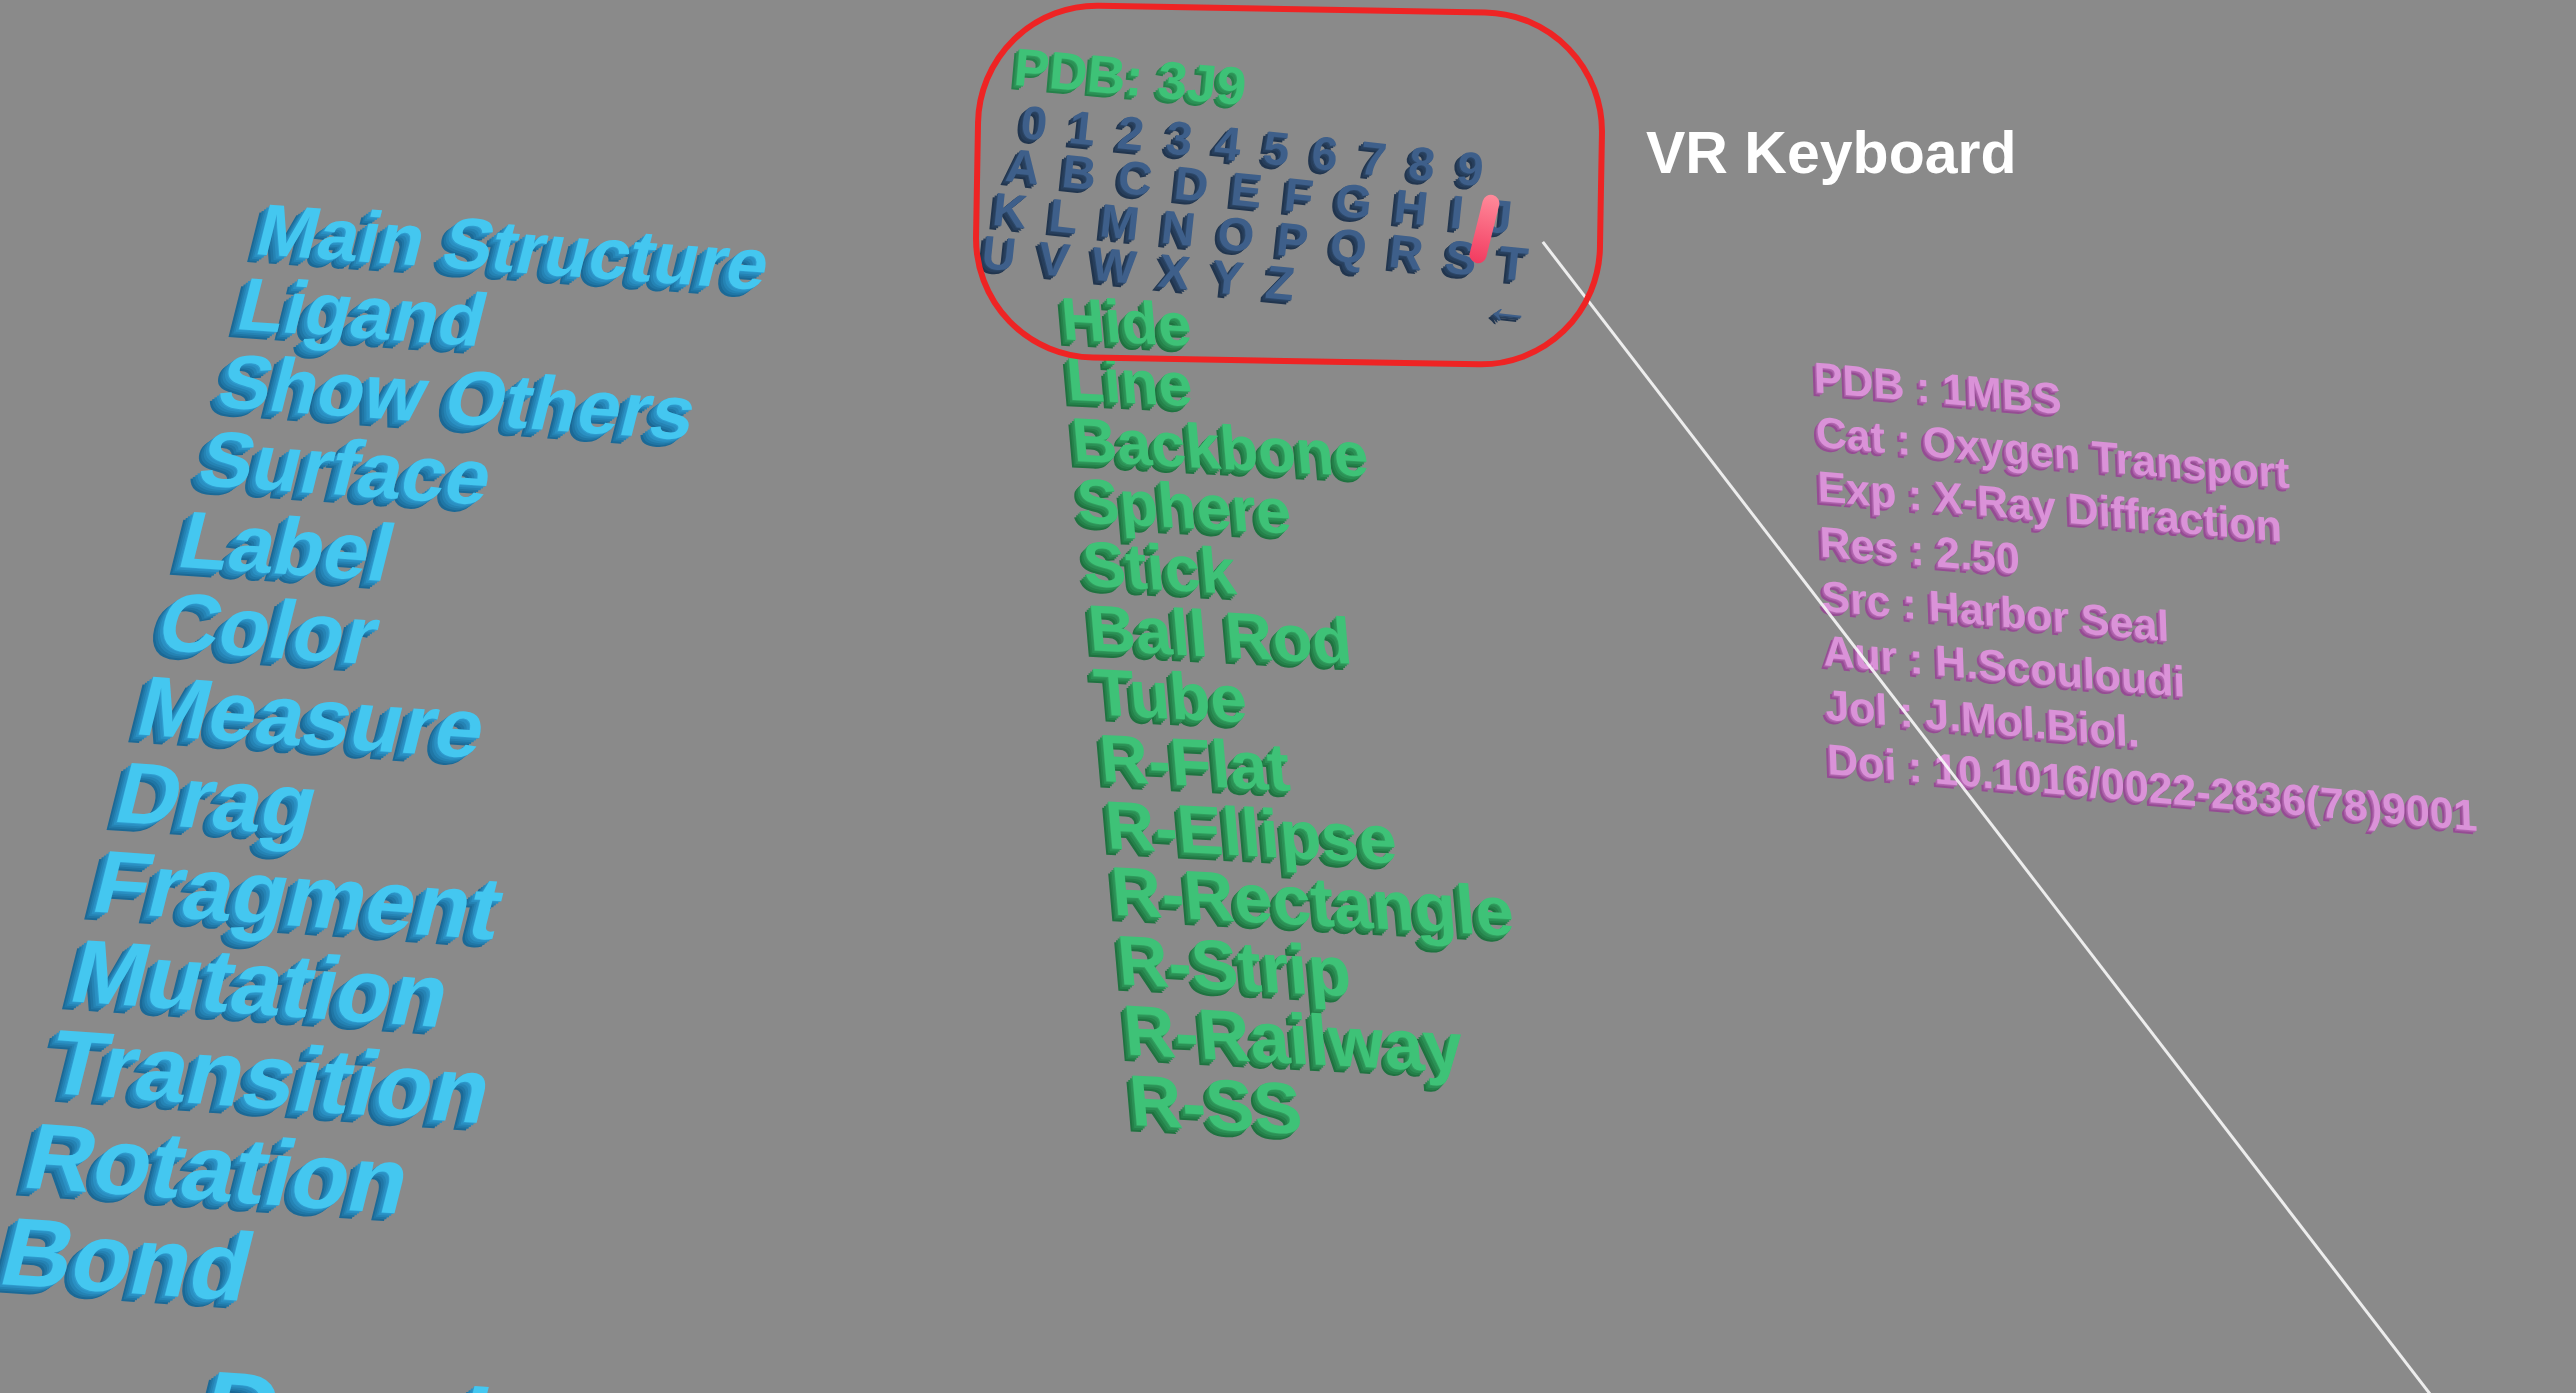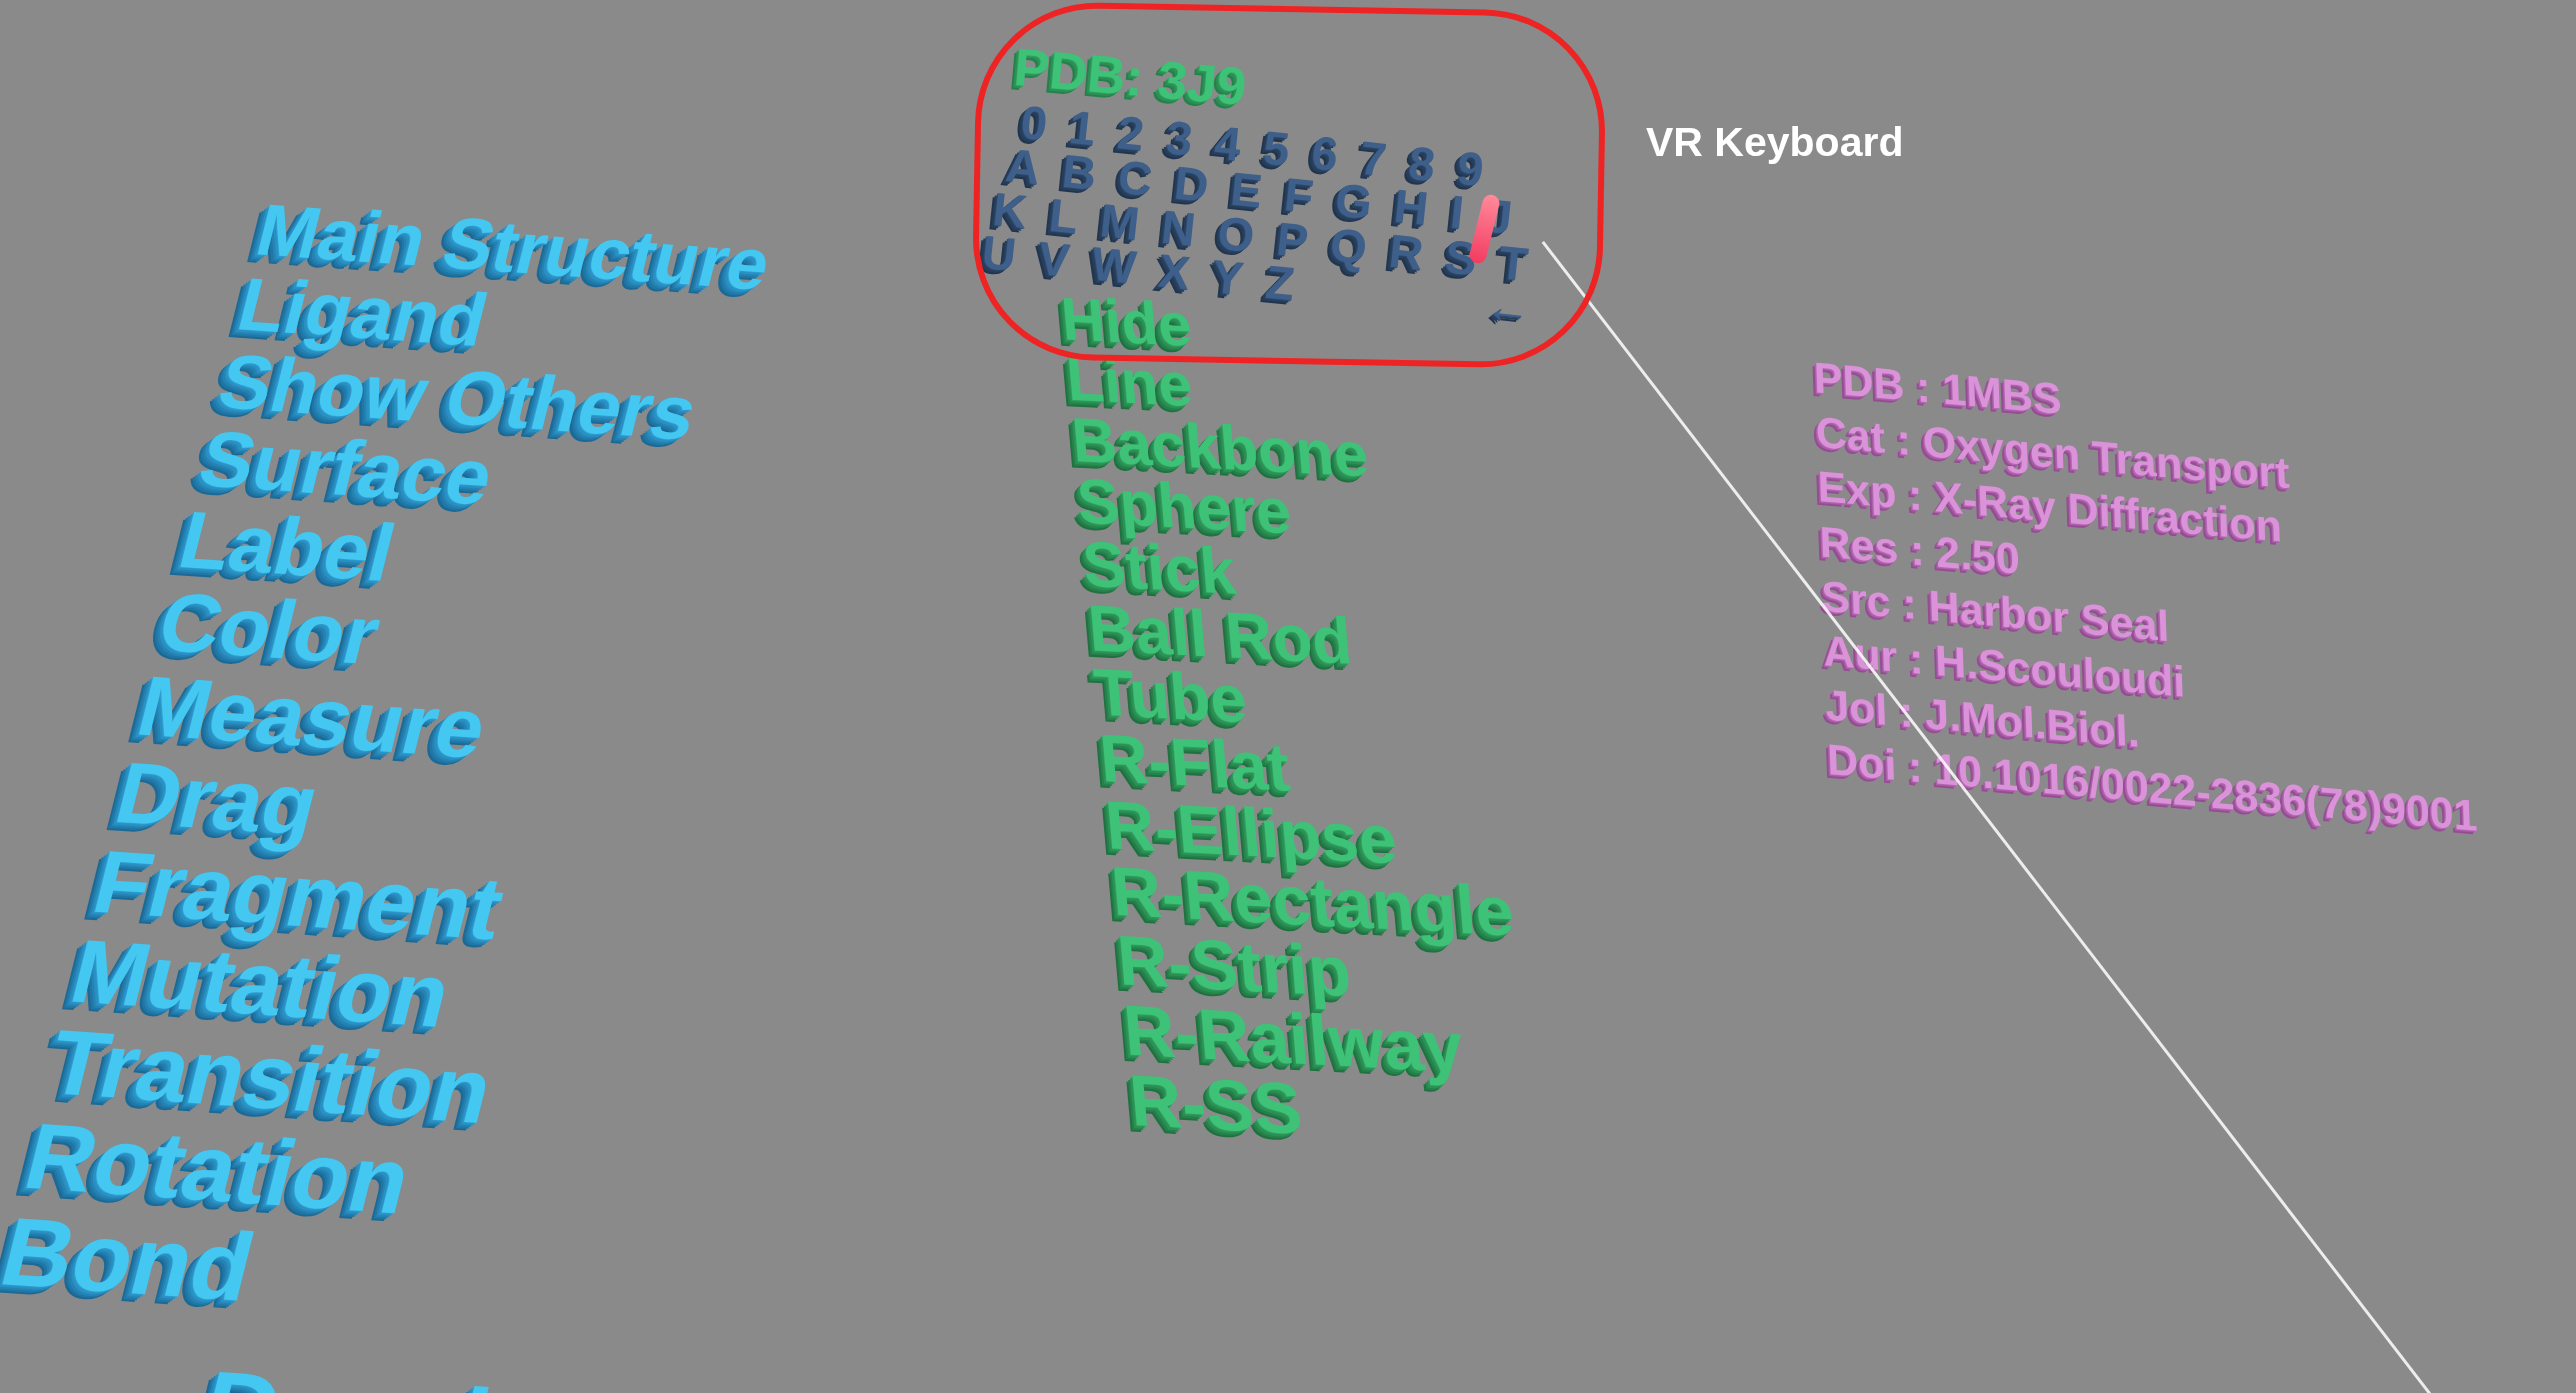--- a/index.html
+++ b/index.html
@@ -70,21 +70,21 @@
   }
 
   .annotation-outline {
     position:absolute; left:974px; top:5.6px; width:618px; height:346px;
     border:6.6px solid #ee2424; border-radius:122px;
     transform:rotate(1deg);
     z-index:7;
   }
   .annotation-label {
     position:absolute; left:1646px; top:119px;
-    font-size:41px; font-weight:700; color:#ffffff;
+    font-size:59px; font-weight:700; color:#ffffff;
     z-index:7; white-space:nowrap;
   }
 
   
   .info-panel {
     position:absolute; left:1813px; top:350px;
     transform:rotate(5deg) skewX(7deg);
     transform-origin:0 0;
   }
   .info-panel .line {

